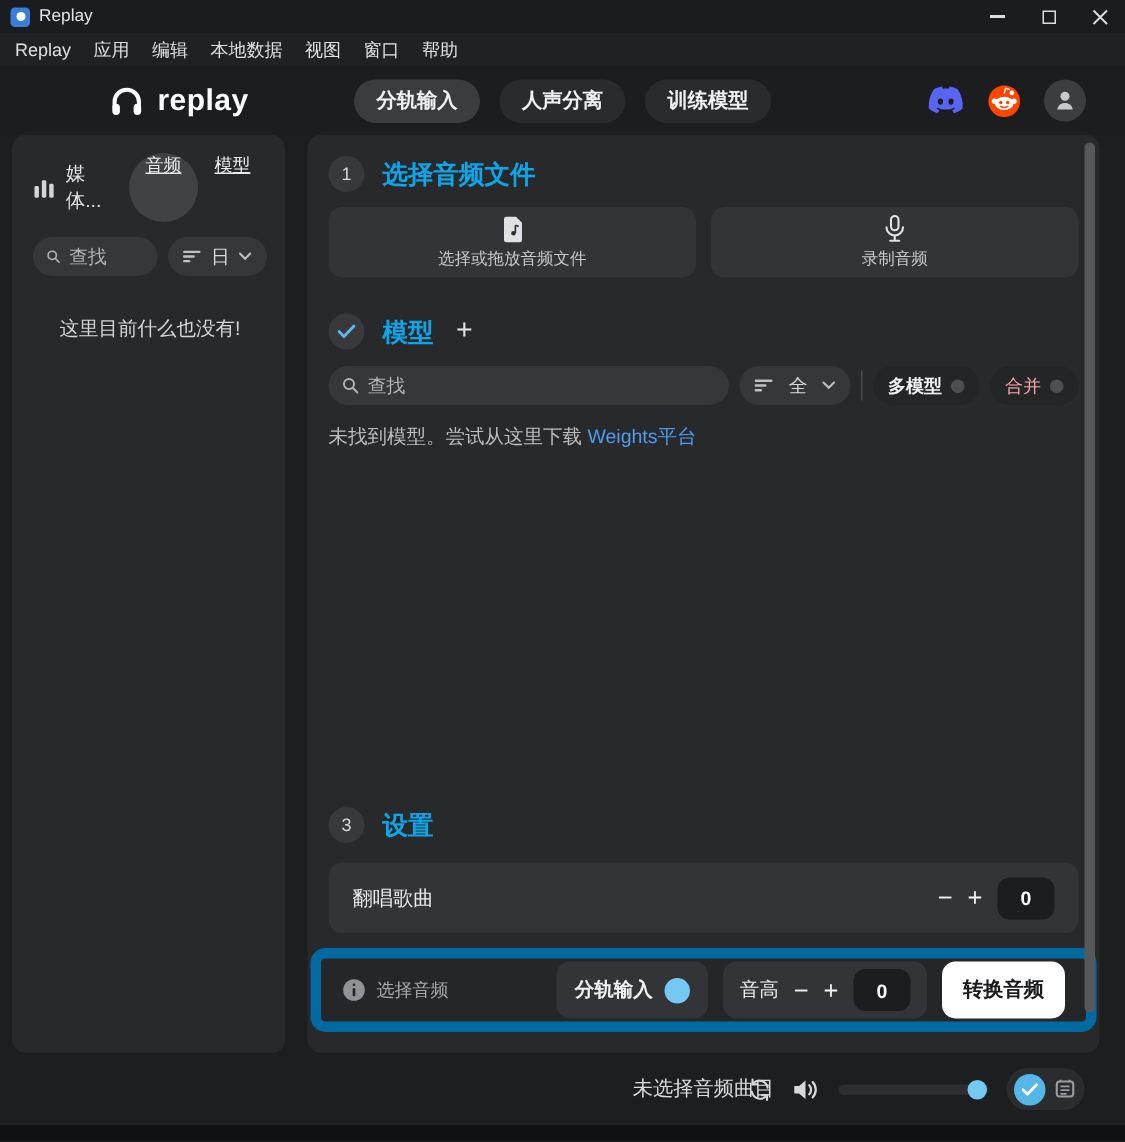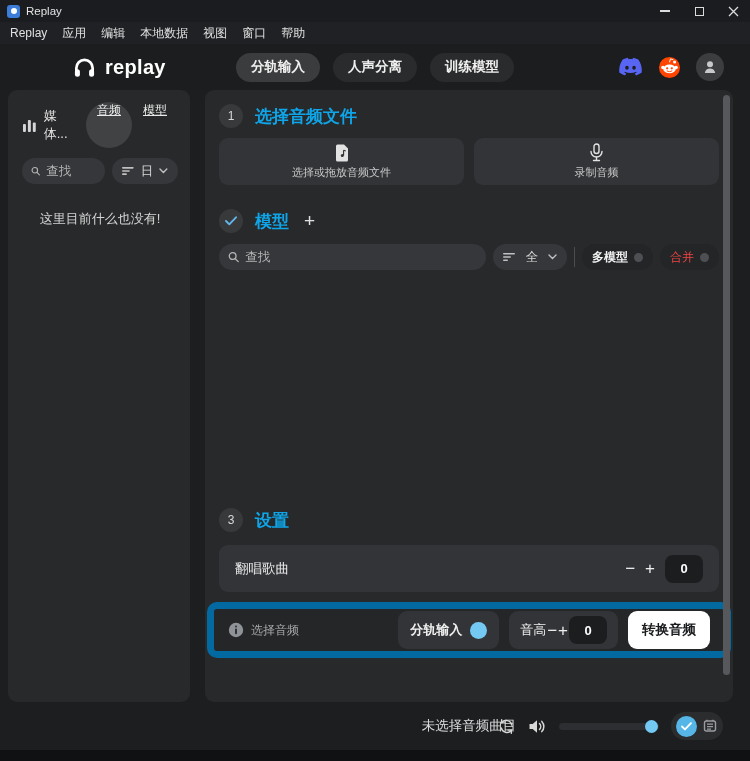--- a/index.html
+++ b/index.html
@@ -65,41 +65,41 @@
   .big-btn { flex:1; height:47px; background:#323437; border-radius:9px; display:flex; flex-direction:column; align-items:center; justify-content:center; gap:3px; cursor:default; }
   .big-btn .cap { font-size:11px; color:#c9c9c9; }
   .step2-head { margin-top:24px; }
   .m-search-row { display:flex; align-items:center; gap:7px; margin-top:11px; }
   .m-search { flex:1; }
   .m-sort { width:74px; justify-content:space-between; padding:0 10px; }
   .m-sort .lbl { font-size:12.5px; color:#d8d8d8; }
   .vdiv { width:1px; height:20px; background:#4a4c4e; flex:none; }
   .toggle-pill { background:#232527; border-radius:13px; height:26px; display:flex; align-items:center; gap:6px; padding:0 10px; cursor:default; }
   .toggle-pill .lbl { font-size:12px; font-weight:bold; color:#f2f2f2; }
-  .toggle-pill.dim .lbl { color:#ef4444; font-weight:normal; }
+  .toggle-pill.dim .lbl { color:#fca5a5; font-weight:normal; }
   .dot { width:9px; height:9px; border-radius:50%; background:#4d4f52; flex:none; }
   .m-empty { margin-top:12px; font-size:13px; color:#bdbdbd; }
   .m-empty a { color:#4f9cf0; text-decoration:none; cursor:pointer; }
   .step3-head { margin-top:238px; }
   .cards-row { display:flex; gap:10px; margin-top:13px; }
   .card { flex:1; height:47px; background:#323437; border-radius:9px; display:flex; align-items:center; padding:0 16px; }
   .card .lbl { font-size:13.5px; color:#ececec; }
   .knob-off { width:26px; height:26px; border-radius:50%; background:#1d1f21; margin-left:auto; }
   .stepper { display:flex; align-items:center; gap:10px; margin-left:auto; }
   .step-btn { font-size:17px; color:#f0f0f0; line-height:1; cursor:default; }
   .val-box { width:38px; height:28px; background:#1b1d1f; border-radius:8px; display:flex; align-items:center; justify-content:center; font-size:13px; font-weight:bold; color:#fff; }
 
   
   .action-bar { margin:10px -12px 0 -12px; height:56px; border:7px solid #0369a1; border-radius:10px; background:#242628; display:flex; align-items:center; padding:0 14px; gap:10px; }
   .hint { display:flex; align-items:center; gap:7px; }
   .hint .lbl { font-size:12px; color:#a8a8a8; }
   .split-pill { margin-left:auto; height:38px; background:#323437; border-radius:9px; display:flex; align-items:center; gap:8px; padding:0 12px; cursor:default; }
   .split-pill .lbl { font-size:13px; font-weight:bold; color:#f0f0f0; }
   .dot-on { width:17px; height:17px; border-radius:50%; background:#74c9f3; flex:none; }
-  .pitch-group { height:38px; background:#323437; border-radius:9px; display:flex; align-items:center; gap:1px; padding:0 11px; }
+  .pitch-group { height:38px; background:#323437; border-radius:9px; display:flex; align-items:center; gap:10px; padding:0 11px; }
   .pitch-group .lbl { font-size:13px; color:#ececec; }
   .convert-btn { height:38px; background:#ffffff; border-radius:9px; border:none; padding:0 14px; font-size:13.5px; font-weight:bold; color:#1a1b1d; font-family:inherit; cursor:default; }
 
   
   .player { flex:none; height:48px; position:relative; }
   .player-status { position:absolute; left:205px; width:528px; top:0; height:48px; display:flex; align-items:center; justify-content:center; font-size:13.5px; color:#dcdcdc; }
   .player-controls { position:absolute; right:27px; top:0; height:48px; display:flex; align-items:center; gap:12px; }
   .slider { width:100px; height:7px; border-radius:4px; background:#2c2e31; position:relative; cursor:default; }
   .slider-knob { position:absolute; right:1px; top:-3px; width:13px; height:13px; border-radius:50%; background:#74c9f3; }
   .out-pill { height:28px; background:#2a2c2e; border-radius:14px; display:flex; align-items:center; gap:5px; padding:0 5px; }
@@ -281,20 +281,24 @@
         <div class="vdiv"></div>
         <div class="toggle-pill">
           <span class="lbl">多模型</span>
           <span class="dot"></span>
         </div>
         <div class="toggle-pill dim">
           <span class="lbl">合并</span>
           <span class="dot"></span>
         </div>
       </div>
+      <div class="m-empty">
+        <span>未找到模型。尝试从这里下载</span>
+        <a>Weights平台</a>
+      </div>
 
       <div class="step-head step3-head">
         <div class="badge">3</div>
         <div class="step-title">设置</div>
       </div>
       <div class="cards-row">
         <div class="card">
           <span class="lbl">翻唱歌曲</span>
           <div class="stepper">
             <span class="step-btn">−</span>

